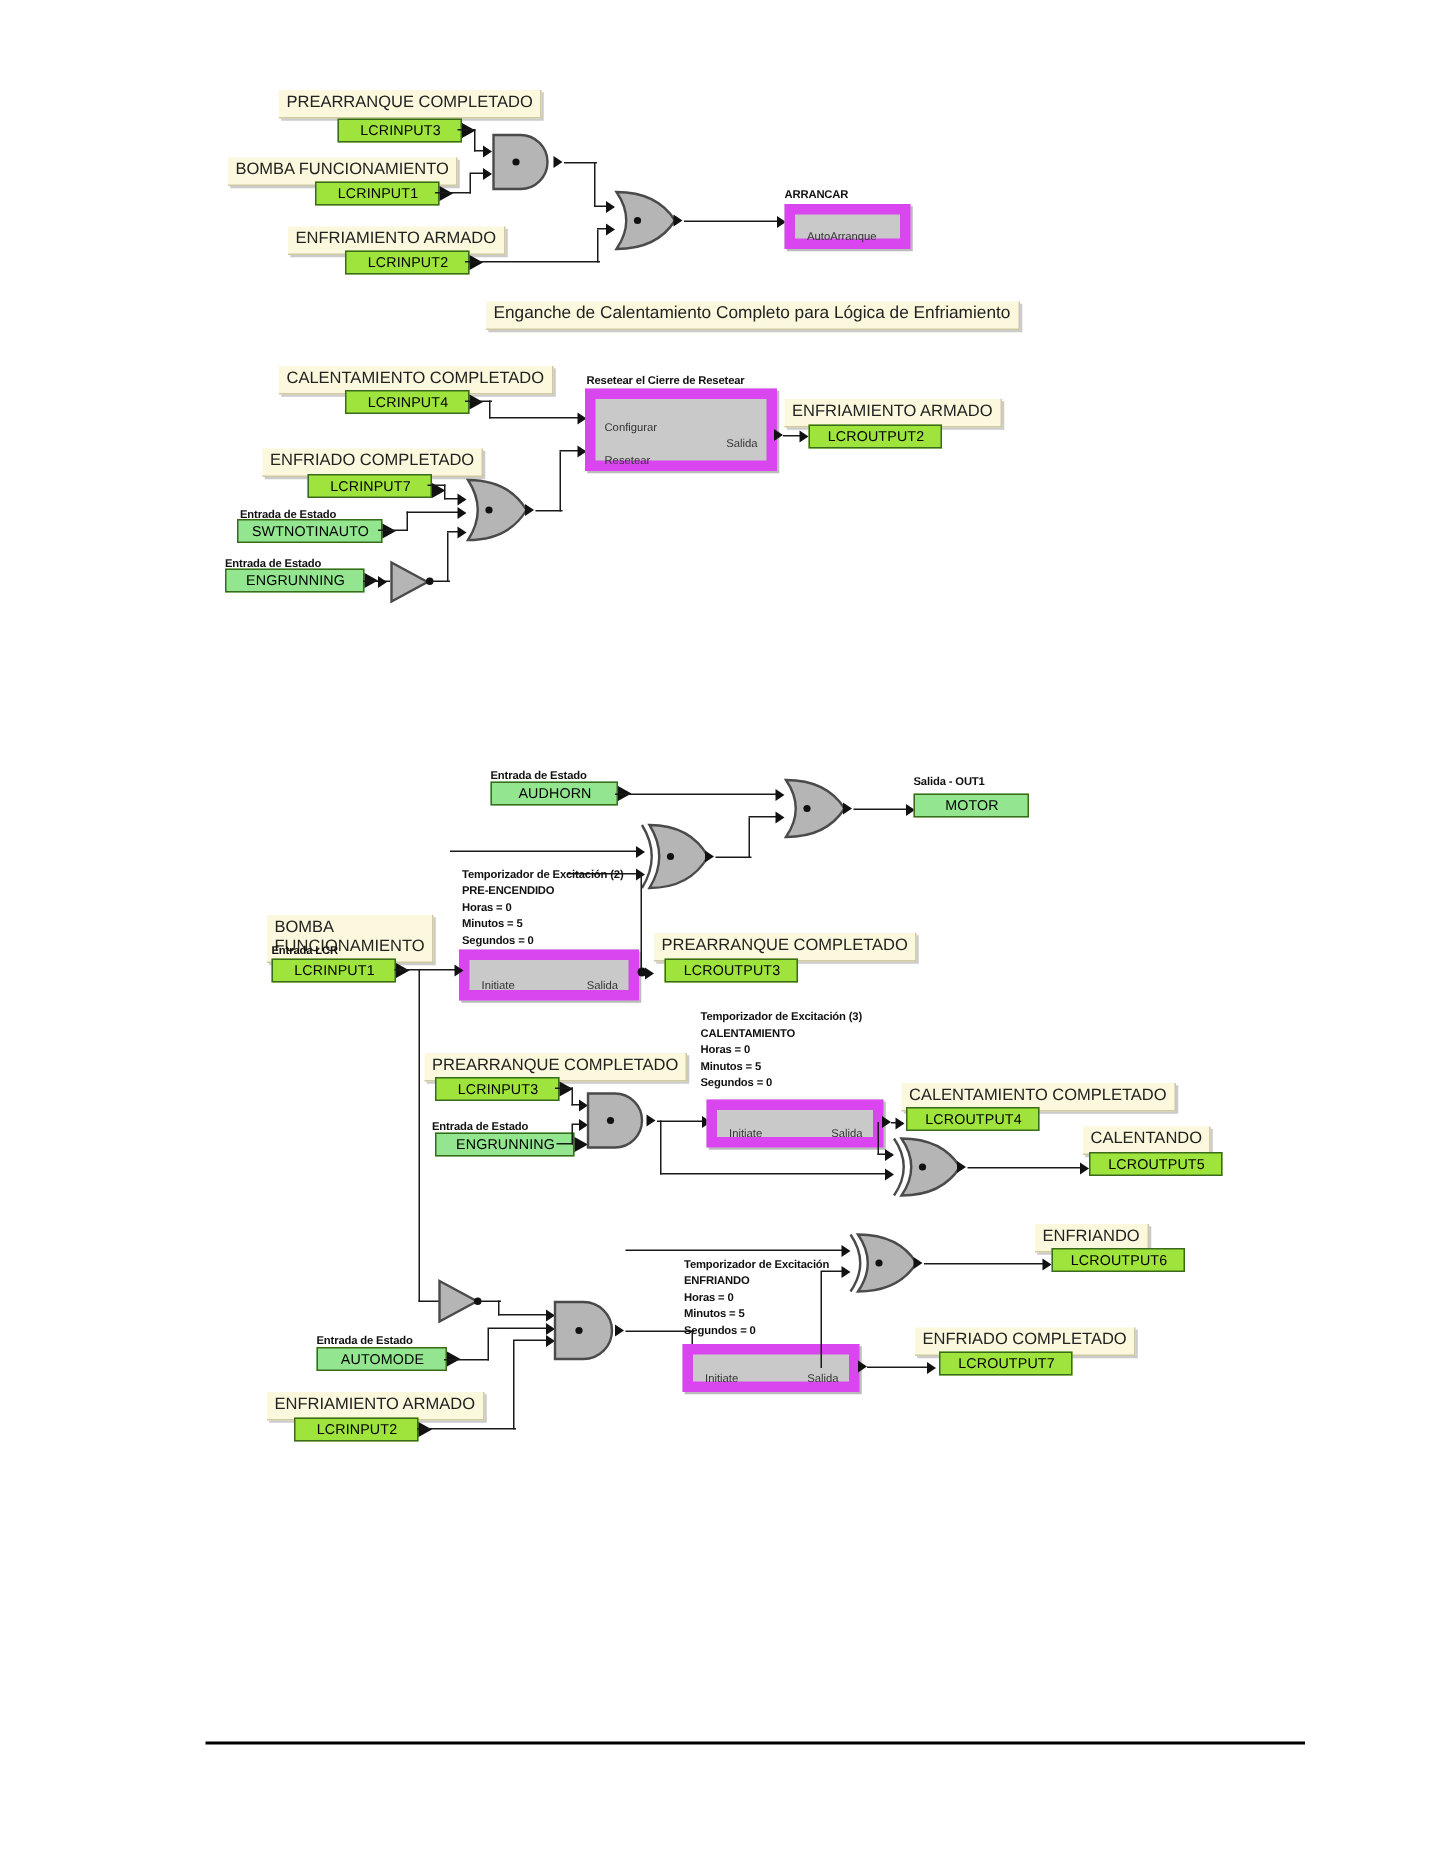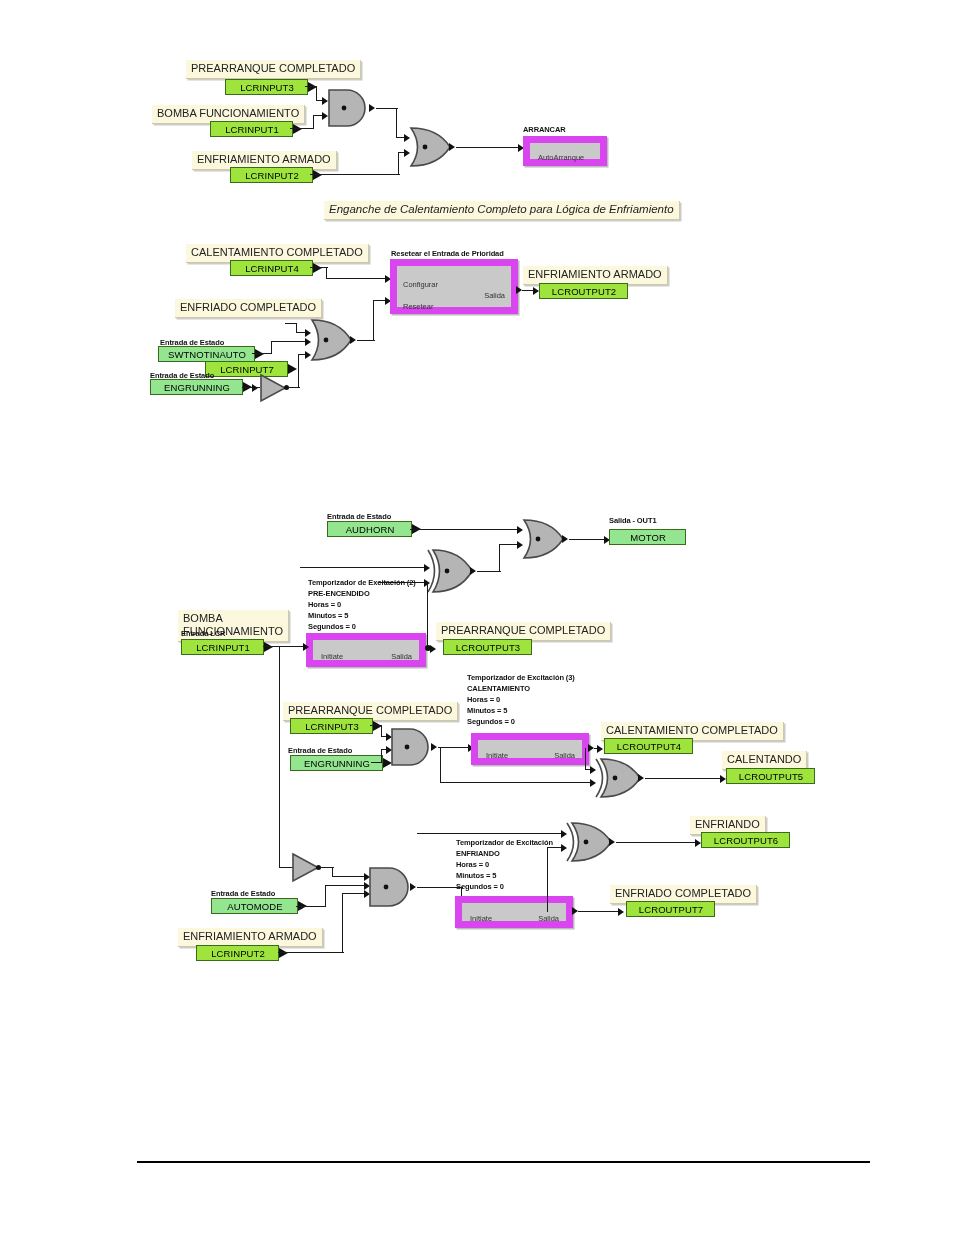--- a/index.html
+++ b/index.html
@@ -25,21 +25,21 @@
     color:#222222;
     font-size:11px;
     line-height:13px;
     padding:2px 5px 3px 5px;
     white-space:nowrap;
     box-shadow:1.5px 1.5px 0 rgba(140,140,140,.45);
     border-right:1px solid #cfcaa4;
     border-bottom:1px solid #cfcaa4;
   }
   .cmt.multiline{white-space:pre;}
-  .cmt.big{font-size:11.5px;font-style:italic;}
+  .cmt.big{font-size:11.5px;}
 
   
   .tag{
     font-size:9.5px;
     line-height:11px;
     padding:1.5px 4px 1.5px 5px;
     color:#000;
     border:1px solid #3a6b1d;
     white-space:nowrap;
     text-align:center;
@@ -185,21 +185,21 @@
 
   <div class="abs cmt" style="left:186px;top:244px;">CALENTAMIENTO COMPLETADO</div>
 
   <div class="abs" style="left:230px;top:260px;display:flex;align-items:center;">
     <div class="tag lcr" style="width:72px;">LCRINPUT4</div>
     <div class="tagpoint"></div>
   </div>
 
   <div class="abs cmt" style="left:175px;top:299px;">ENFRIADO COMPLETADO</div>
 
-  <div class="abs" style="left:205px;top:316px;display:flex;align-items:center;margin-top:45px;">
+  <div class="abs" style="left:205px;top:316px;display:flex;align-items:flex-end;">
     <div class="tag lcr" style="width:72px;">LCRINPUT7</div>
     <div class="tagpoint"></div>
   </div>
 
   <div class="abs cap" style="left:160px;top:338px;">Entrada de Estado</div>
   <div class="abs" style="left:158px;top:346px;display:flex;align-items:center;">
     <div class="tag state" style="width:86px;">SWTNOTINAUTO</div>
     <div class="tagpoint"></div>
   </div>
 
@@ -243,21 +243,21 @@
   <div class="abs wire h" style="left:357px;top:340px;width:18px;"></div>
   <div class="abs wire v" style="left:373px;top:301px;height:40px;"></div>
   <div class="abs wire h" style="left:373px;top:300px;width:15px;"></div>
   <div class="abs arrow" style="left:385px;top:297px;"></div>
 
   <div class="abs wire h" style="left:310px;top:267px;width:18px;"></div>
   <div class="abs wire v" style="left:326px;top:267px;height:12px;"></div>
   <div class="abs wire h" style="left:326px;top:278px;width:62px;"></div>
   <div class="abs arrow" style="left:385px;top:275px;"></div>
 
-  <div class="abs blktitle" style="left:391px;top:249px;">Resetear el Entrada de Prioridad</div>
+  <div class="abs blktitle" style="left:391px;top:249px;">Resetear el Cierre de Resetear</div>
   <div class="abs blk" style="left:390px;top:259px;width:128px;height:55px;">
     <div class="port" style="left:6px;top:14px;">Configurar</div>
     <div class="port" style="left:6px;top:36px;">Resetear</div>
     <div class="port" style="right:6px;top:25px;">Salida</div>
   </div>
   <div class="abs arrow" style="left:516px;top:286px;"></div>
 
   <div class="abs wire h" style="left:522px;top:290px;width:14px;"></div>
   <div class="abs arrow" style="left:533px;top:287px;"></div>
 

